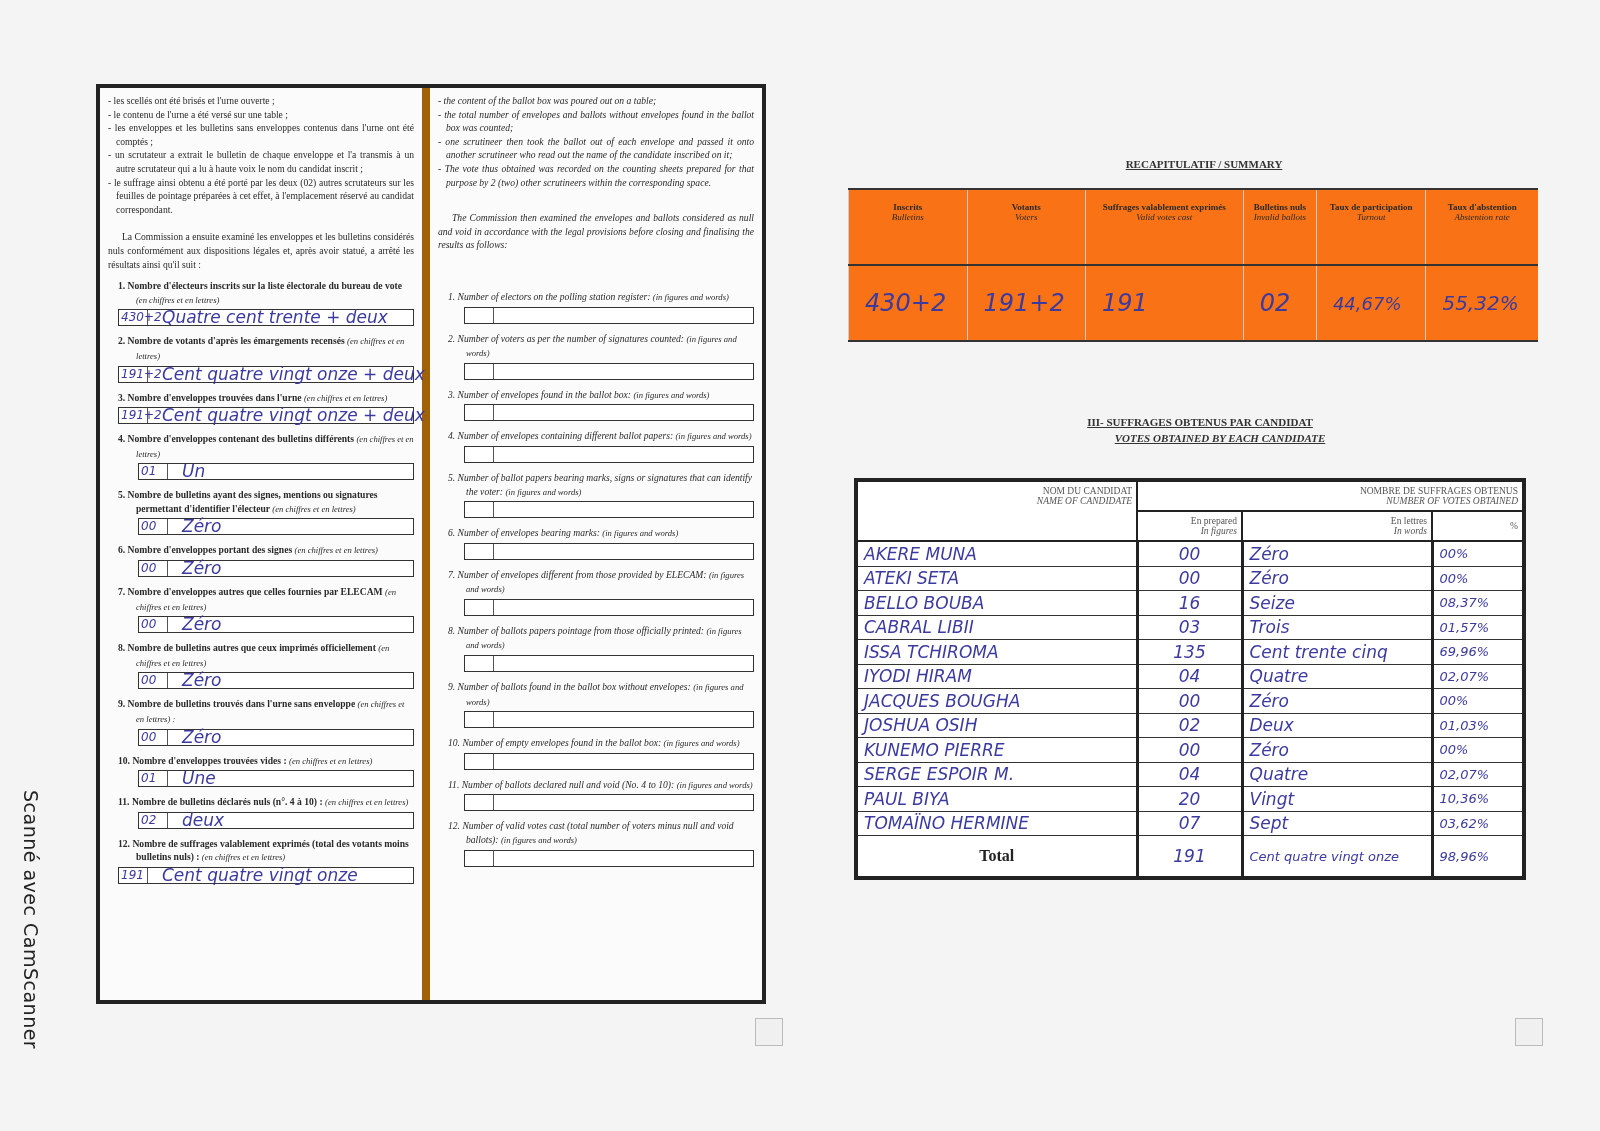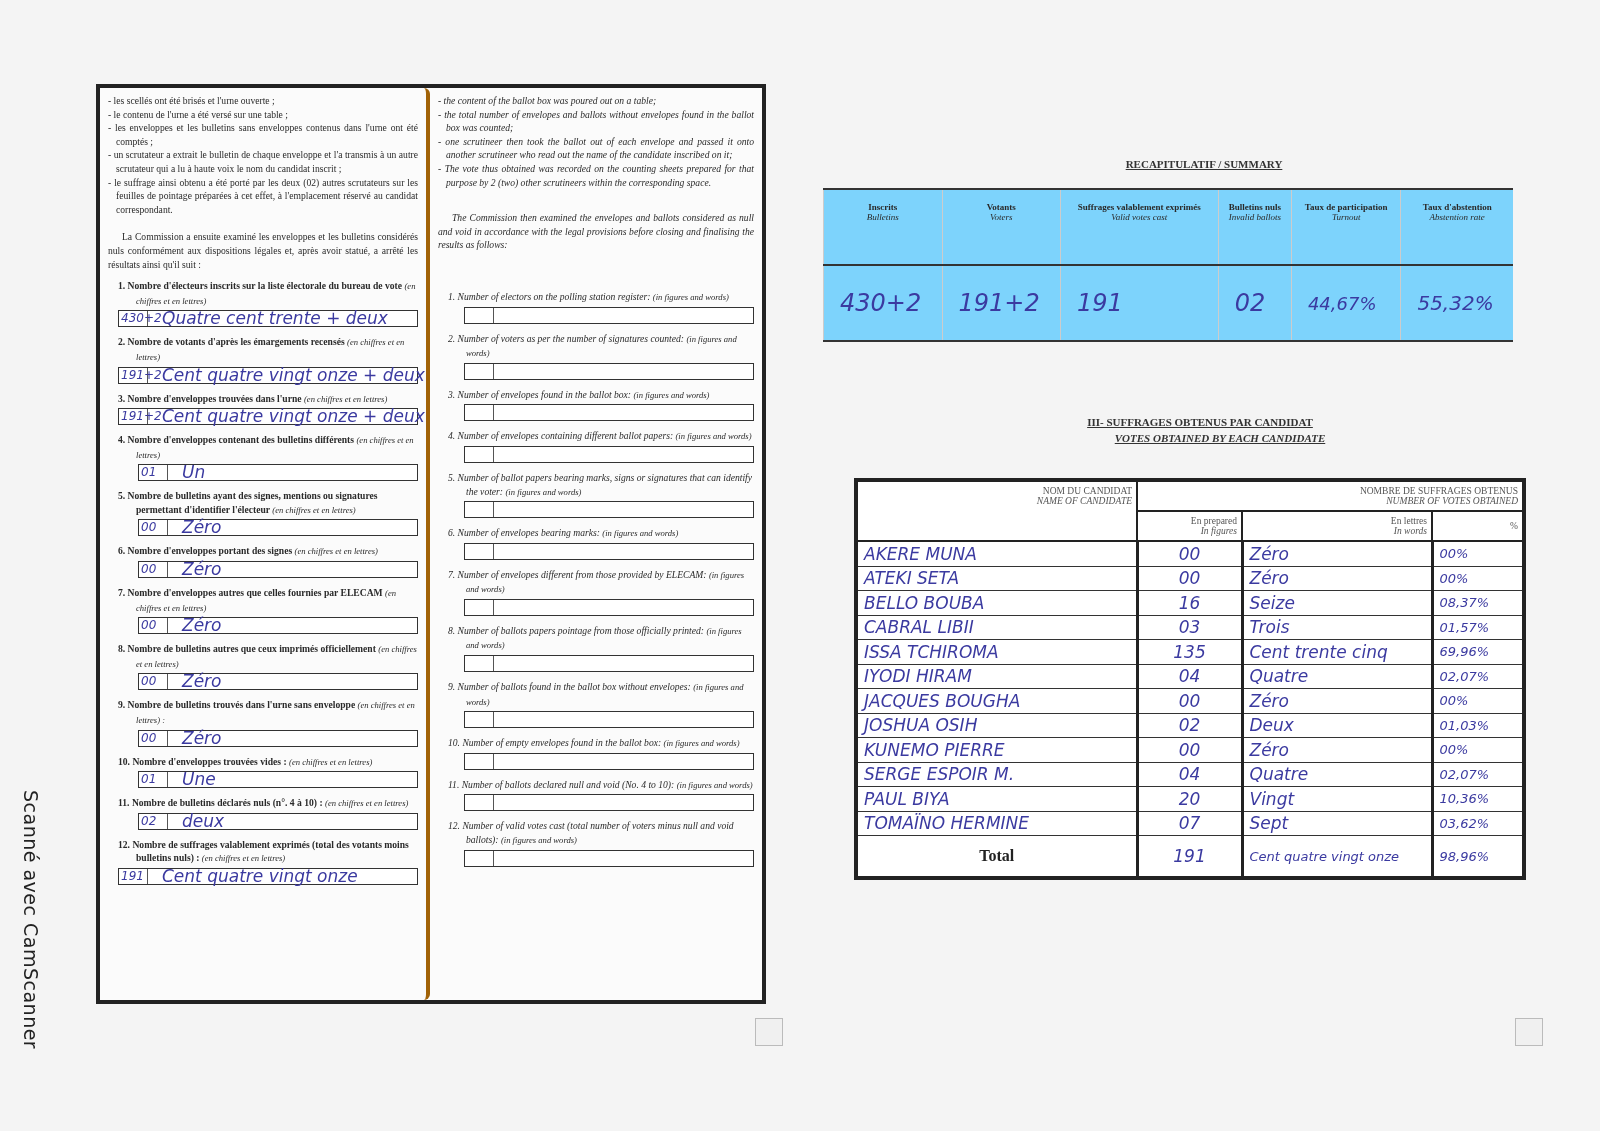--- a/index.html
+++ b/index.html
@@ -9,21 +9,21 @@
       font-family: "Liberation Serif", serif;
       color: #2a2a2a;
     }
     .hand { font-family: "DejaVu Sans", sans-serif; color: #3b3aa0; font-style: italic; }
     .page-left {
       position: absolute; left: 96px; top: 84px; width: 670px; height: 920px;
       background: #fbfbfb; border: 4px solid #222; box-sizing: border-box;
       display: flex;
     }
     .col { position: relative; box-sizing: border-box; padding: 6px 8px; font-size: 9.6px; line-height: 13.6px; }
-    .col-fr { width: 330px; border-right: 4px solid #a16207; border-radius: 6px; }
+    .col-fr { width: 330px; border-right: 8px solid #a16207; }
     .col-en { flex: 1; font-style: italic; border-radius: 27px; }
     .bullets { margin: 0; padding: 0; list-style: none; text-align: justify; }
     .bullets li { padding-left: 8px; text-indent: -8px; }
     .bullets li::before { content: "- "; }
     .para { text-indent: 14px; text-align: justify; margin: 14px 0 0 0; }
     .item { margin-top: 8px; }
     .item .q { padding-left: 28px; text-indent: -18px; font-weight: bold; }
     .col-en .item .q { font-weight: normal; }
     .item .q .hint { font-style: italic; font-weight: normal; font-size: 8.6px; }
     .ansbox {
@@ -31,21 +31,21 @@
       background: #fff;
     }
     .ansbox .fig { width: 26px; border-right: 1.5px solid #555; font-size: 12px; padding-left: 2px; line-height: 15px; white-space: nowrap; }
     .ansbox .words { flex: 1; font-size: 17px; line-height: 15px; padding-left: 14px; white-space: nowrap; overflow: visible; }
     .col-fr .ansbox { margin-left: 30px; }
     .col-fr .ansbox.wide { margin-left: 10px; }
 
     .right-area { position: absolute; left: 800px; top: 0; width: 800px; height: 1131px; }
     .sec-title { position: absolute; font-weight: bold; font-size: 11px; text-decoration: underline; text-align: center; color: #333; }
     table { border-collapse: collapse; }
-    .recap { position: absolute; left: 23px; top: 188px; width: 690px; background: #7dd3fc; }
+    .recap { position: absolute; left: 48px; top: 188px; width: 690px; background: #f97316; }
     .recap th { font-size: 9px; font-weight: bold; padding: 12px 4px; border-top: 2px solid #333; border-bottom: 2px solid #333; border-left: 1px solid #ccc; text-align: center; vertical-align: top; height: 50px; }
     .recap th .en { font-style: italic; font-weight: normal; display: block; }
     .recap td { height: 72px; font-size: 24px; border-left: 1px solid #ccc; border-bottom: 2px solid #333; padding-left: 16px; }
     .cand { position: absolute; left: 54px; top: 478px; width: 672px; border: 4px solid #222; background: #fff; }
     .cand th { font-size: 9.5px; font-weight: normal; text-align: right; border: 2px solid #222; padding: 4px; color: #555; }
     .cand th .en { font-style: italic; display: block; }
     .cand td { border: 1px solid #333; height: 23.5px; font-size: 17px; padding: 0 6px; white-space: nowrap; overflow: hidden; }
     .cand td.num { text-align: center; border-left: 3px solid #222; border-right: 3px solid #222; }
     .cand td.pct { border-left: 3px solid #222; font-size: 13px; }
     .cand tr.total td { height: 40px; }

